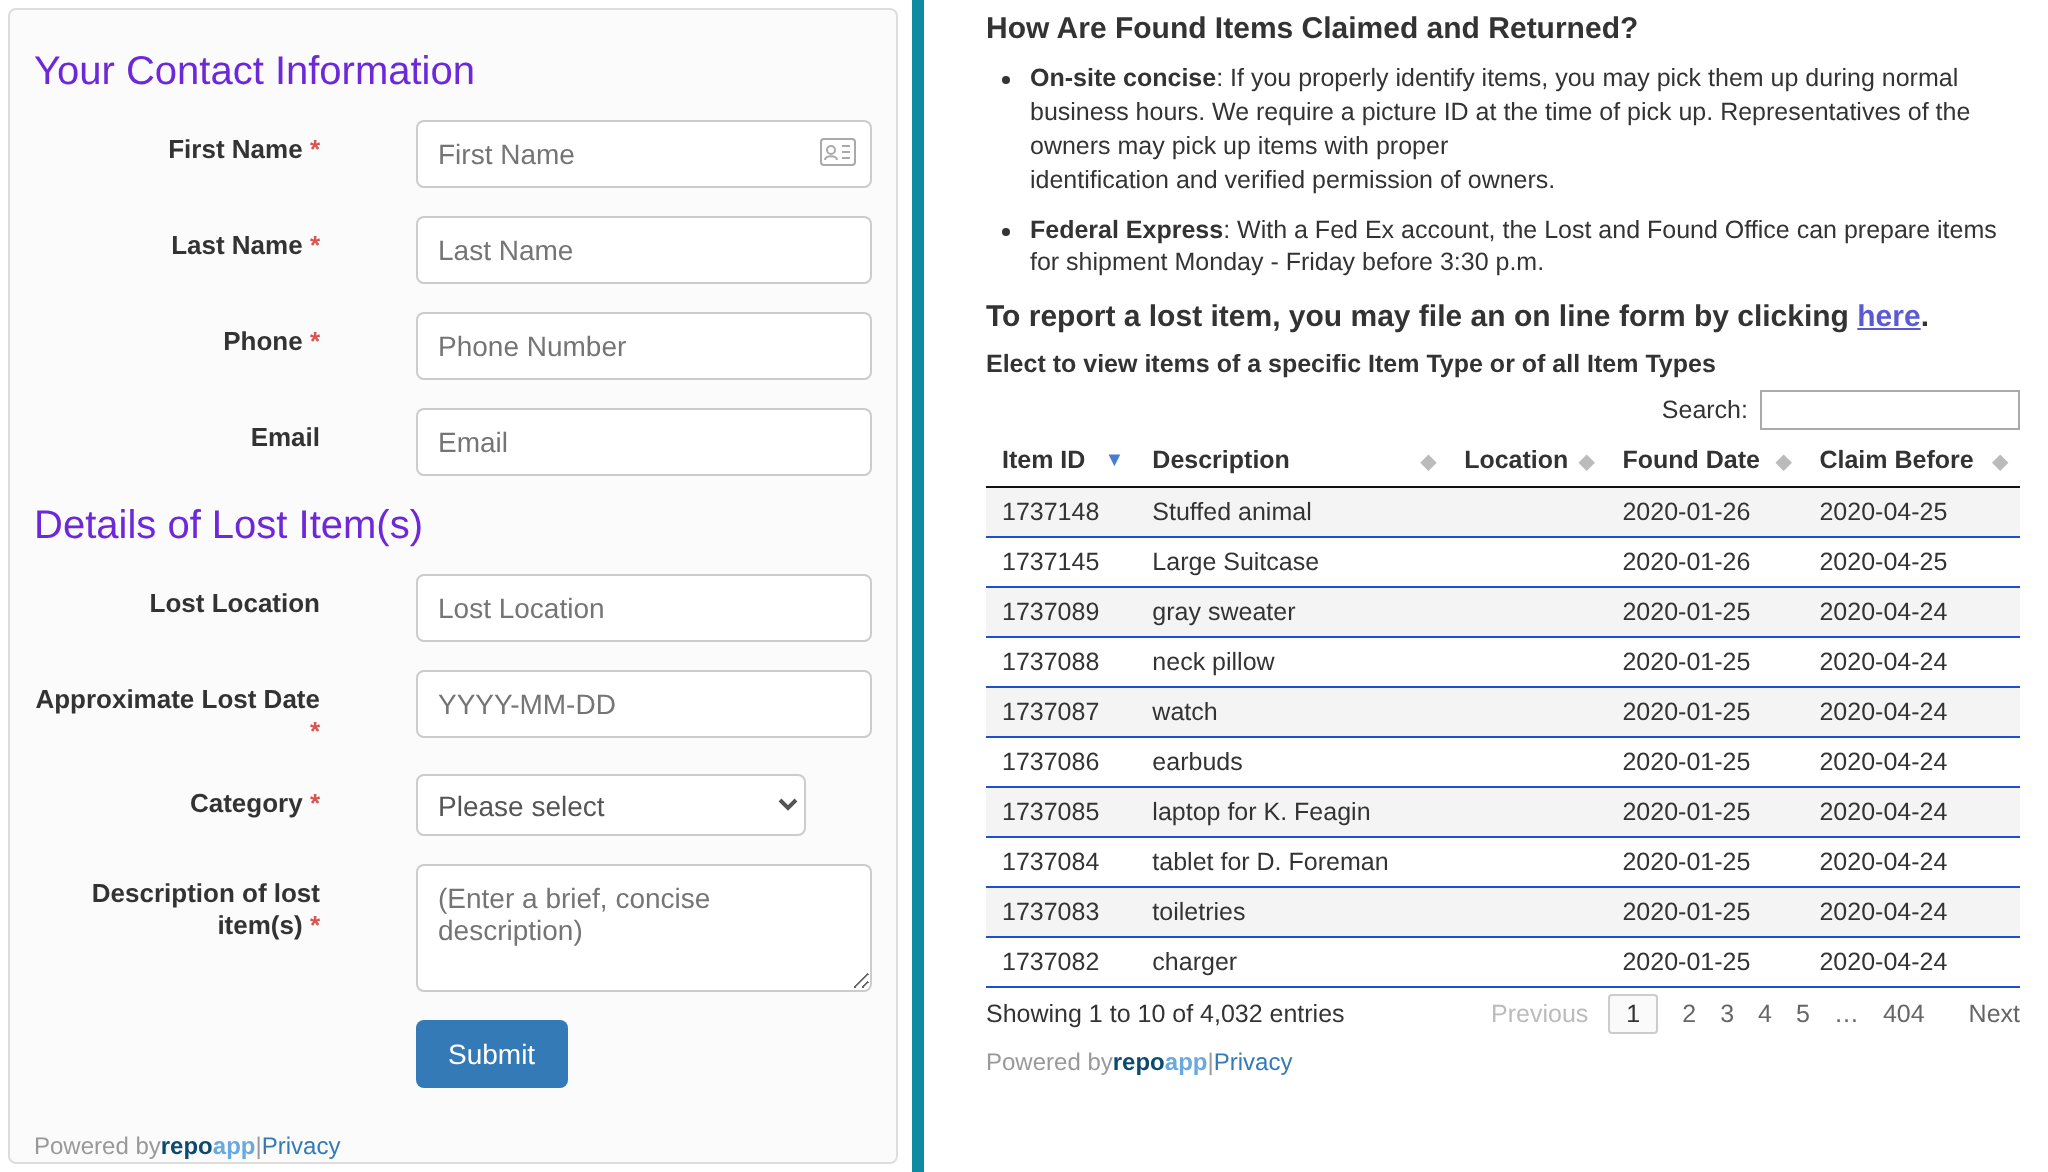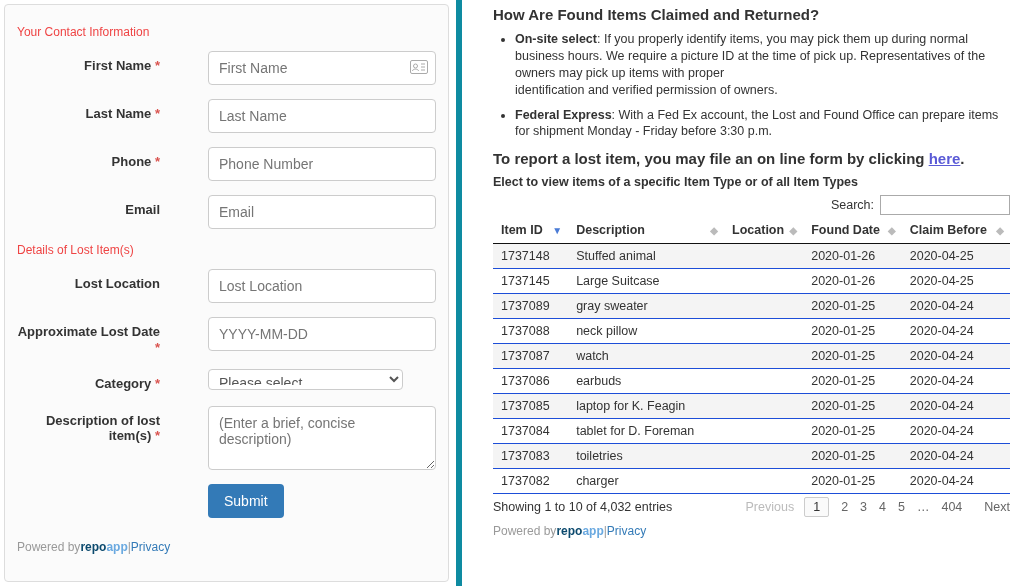--- a/index.html
+++ b/index.html
@@ -27,22 +27,22 @@
     background: #0e8ba1;
     margin: 0 3px;
   }
   .right-panel {
     flex: 1;
     padding: 6px 14px 10px 28px;
     font-size: 13px;
     overflow: hidden;
   }
   .section-title {
-    color: #ef4444;
-    font-size: 12px;
+    color: #6d28d9;
+    font-size: 20px;
     margin: 8px 0 12px 0;
   }
   .form-row {
     display: flex;
     align-items: flex-start;
     margin-bottom: 14px;
     gap: 36px;
   }
   .form-label {
     width: 155px;
@@ -60,21 +60,21 @@
     padding: 8px 10px;
     font-size: 14px;
     border: 1px solid #ccc;
     border-radius: 4px;
     background: #fff;
     color: #555;
     font-family: inherit;
     max-width: 245px;
   }
   .form-input { height: 34px; }
-  .form-select { height: 21px; width: 195px; flex: none; padding: 4px 6px; }
+  .form-select { height: 31px; width: 195px; flex: none; padding: 4px 6px; }
   .form-textarea { height: 64px; resize: vertical; }
   .input-wrap { position: relative; flex: 1; max-width: 245px; display: flex; }
   .input-wrap .form-input { max-width: none; }
   .contact-icon {
     position: absolute;
     right: 8px;
     top: 8px;
     color: #aaa;
   }
   .submit-btn {
@@ -212,21 +212,21 @@
     <a href="#">Privacy</a>
   </div>
 </div>
 
 <div class="divider-v"></div>
 
 <div class="right-panel">
   <h3>How Are Found Items Claimed and Returned?</h3>
   <ul>
     <li>
-      <b>On-site select</b><span>: If you properly identify items, you may pick them up during normal business hours. We require a picture ID at the time of pick up. Representatives of the owners may pick up items with proper</span><br>
+      <b>On-site concise</b><span>: If you properly identify items, you may pick them up during normal business hours. We require a picture ID at the time of pick up. Representatives of the owners may pick up items with proper</span><br>
       <span>identification and verified permission of owners.</span>
     </li>
     <li>
       <b>Federal Express</b><span>: With a Fed Ex account, the Lost and Found Office can prepare items for shipment Monday - Friday before 3:30 p.m.</span>
     </li>
   </ul>
   <div class="report-line">
     <span>To report a lost item, you may file an on line form by clicking </span><a href="#">here</a><span>.</span>
   </div>
   <div class="elect-line">Elect to view items of a specific Item Type or of all Item Types</div>

